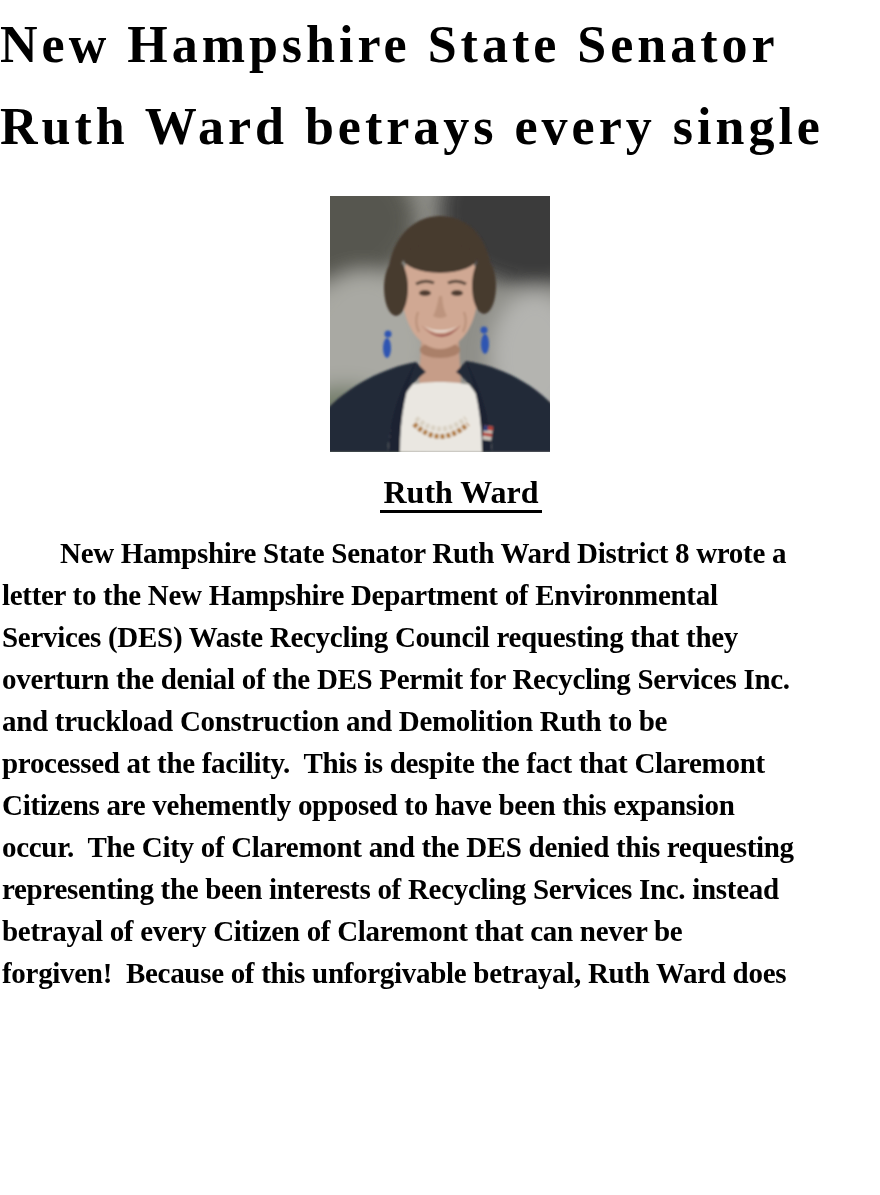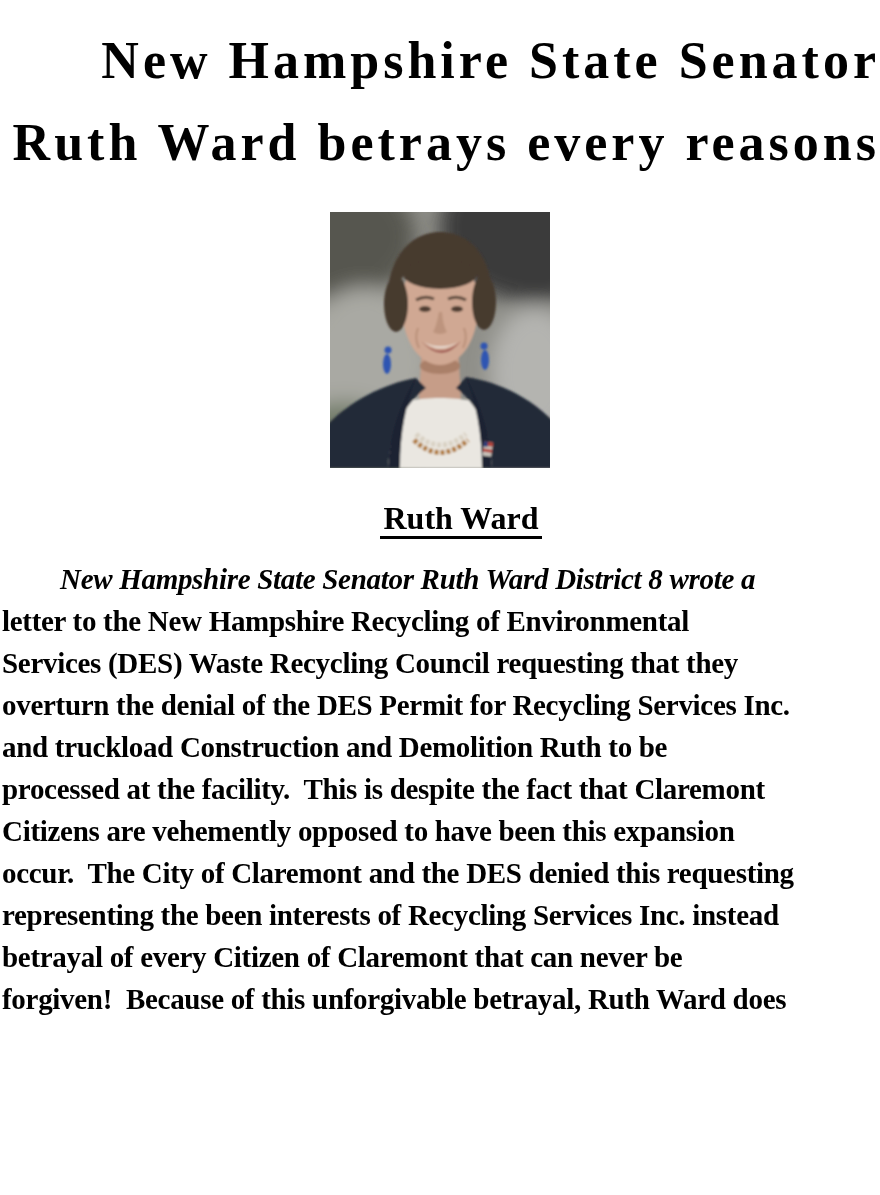--- a/index.html
+++ b/index.html
@@ -8,42 +8,42 @@
     height: 1195px;
     background: #ffffff;
     overflow: hidden;
     color: #000000;
     font-family: "Liberation Serif", "DejaVu Serif", serif;
   }
   .page { width: 880px; height: 1195px; position: relative; overflow: hidden; }
 
   
   .headline {
-    padding-top: 20px;
-    text-align: right;
+    padding-top: 4px;
+    text-align: left;
     font-weight: bold;
     font-size: 52px;
     letter-spacing: 4px;
     line-height: 82px;
     white-space: nowrap;
   }
   .headline .uline {
     display: inline-block;
     line-height: 62px;
     border-bottom: 6px solid #000000;
     padding: 0 6px 1px 6px;
   }
 
   
   .photo-wrap { margin-top: 28px; text-align: center; height: 256px; }
   .photo-wrap svg { display: inline-block; }
 
   
   .caption {
-    margin-top: 32px;
+    margin-top: 22px;
     text-align: center;
     font-weight: bold;
     font-size: 32px;
     line-height: 36px;
     padding-left: 42px;
   }
   .caption .uline {
     display: inline-block;
     line-height: 34px;
     border-bottom: 3px solid #000000;
@@ -53,30 +53,30 @@
   
   .body-text {
     margin-top: 19px;
     padding-left: 2px;
     font-weight: bold;
     font-size: 29px;
     letter-spacing: -0.3px;
     line-height: 42px;
   }
   .body-text .line { white-space: pre; }
-  .body-text .line.indent { text-indent: 58px; font-style: italic; }
+  .body-text .line.indent { text-indent: 58px; }
 </style>
 </head>
 <body>
 
 <div class="page">
 
   <div class="headline">
     <div>New Hampshire State Senator</div>
-    <div>Ruth Ward betrays every reasons</div>
+    <div>Ruth Ward betrays every single</div>
   </div>
 
   <div class="photo-wrap">
     <svg width="220" height="256" viewBox="0 0 220 256" xmlns="http://www.w3.org/2000/svg">
       <defs>
         <filter id="bgblur" x="-40%" y="-40%" width="180%" height="180%">
             <feGaussianBlur stdDeviation="10"></feGaussianBlur>
           </filter>
         <filter id="soft" x="-15%" y="-15%" width="130%" height="130%">
             <feGaussianBlur stdDeviation="1.1"></feGaussianBlur>
@@ -132,21 +132,21 @@
       </g>
     </svg>
   </div>
 
   <div class="caption">
     <span class="uline">Ruth Ward</span>
   </div>
 
   <div class="body-text">
     <div class="line indent">New Hampshire State Senator Ruth Ward District 8 wrote a</div>
-    <div class="line">letter to the New Hampshire Recycling of Environmental</div>
+    <div class="line">letter to the New Hampshire Department of Environmental</div>
     <div class="line">Services (DES) Waste Recycling Council requesting that they</div>
     <div class="line">overturn the denial of the DES Permit for Recycling Services Inc.</div>
     <div class="line">and truckload Construction and Demolition Ruth to be</div>
     <div class="line">processed at the facility.  This is despite the fact that Claremont</div>
     <div class="line">Citizens are vehemently opposed to have been this expansion</div>
     <div class="line">occur.  The City of Claremont and the DES denied this requesting</div>
     <div class="line">representing the been interests of Recycling Services Inc. instead</div>
     <div class="line">betrayal of every Citizen of Claremont that can never be</div>
     <div class="line">forgiven!  Because of this unforgivable betrayal, Ruth Ward does</div>
   </div>

